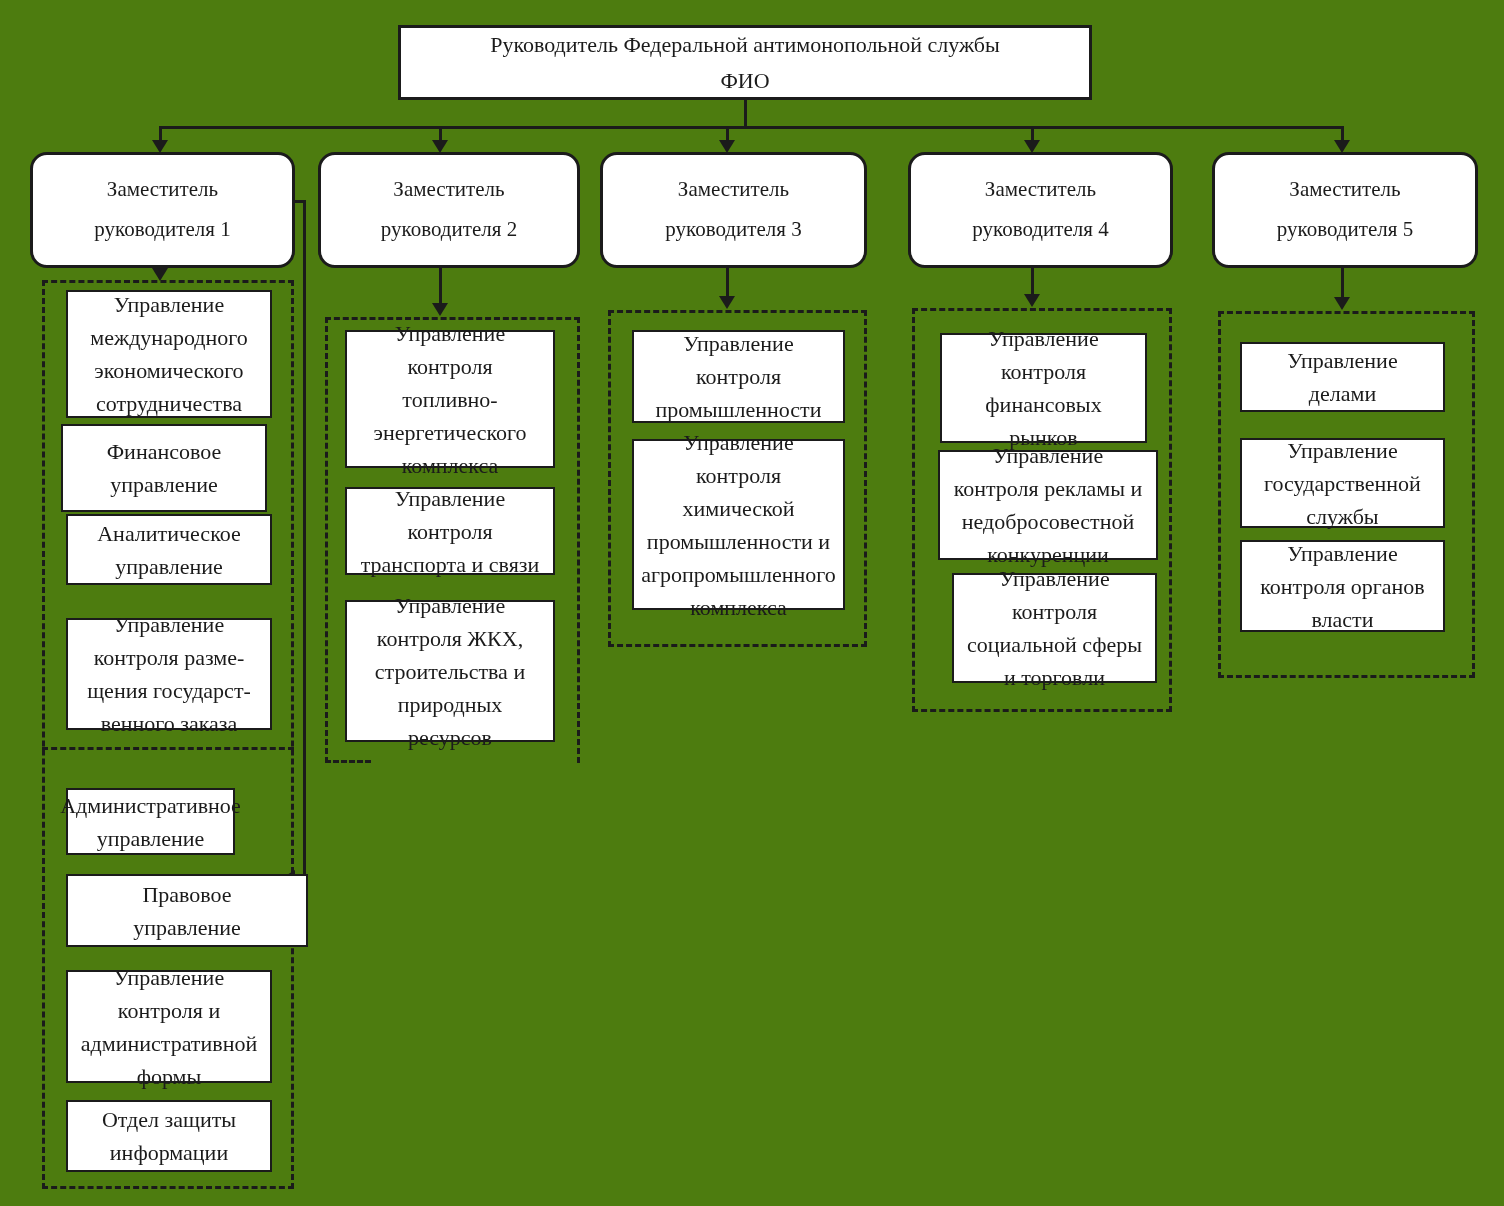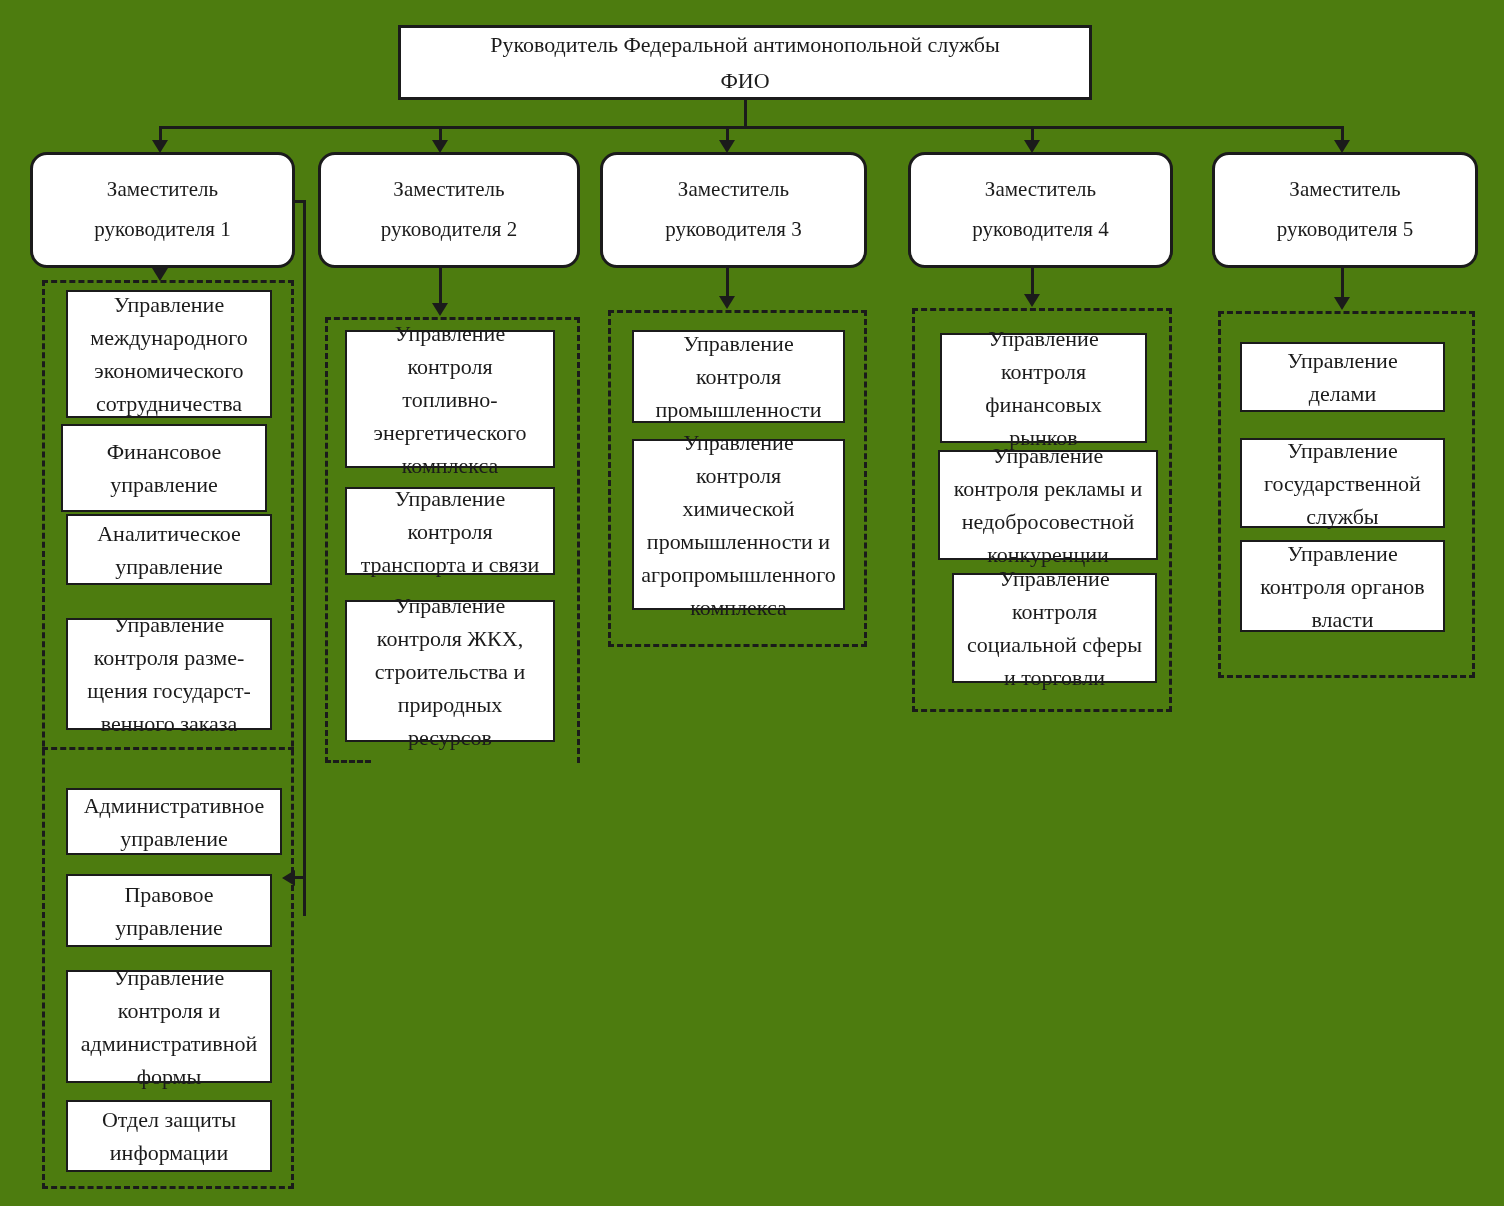--- a/index.html
+++ b/index.html
@@ -103,23 +103,23 @@
 экономического
 сотрудничества</div>
   <div class="box unit" style="left:52px; top:424px;  width:206px; height:88px;margin-left:9px;">Финансовое
 управление</div>
   <div class="box unit" style="left:66px; top:514px;  width:206px; height:71px;">Аналитическое
 управление</div>
   <div class="box unit" style="left:66px; top:618px;  width:206px; height:112px;">Управление
 контроля разме-
 щения государст-
 венного заказа</div>
-  <div class="box unit" style="left:66px; top:788px;  width:216px; height:67px;">Административное
+  <div class="box unit" style="left:66px; top:788px;  width:169px; height:67px;">Административное
 управление</div>
-  <div class="box unit" style="left:66px; top:874px;  width:206px; height:73px;">Правовое
+  <div class="box unit" style="left:66px; top:874px;  width:242px; height:73px;">Правовое
 управление</div>
   <div class="box unit" style="left:66px; top:970px;  width:206px; height:113px;">Управление
 контроля и
 административной
 формы</div>
   <div class="box unit" style="left:66px; top:1100px; width:206px; height:72px;">Отдел защиты
 информации</div>
 
   <div class="box unit" style="left:345px; top:330px; width:210px; height:138px;">Управление
 контроля

